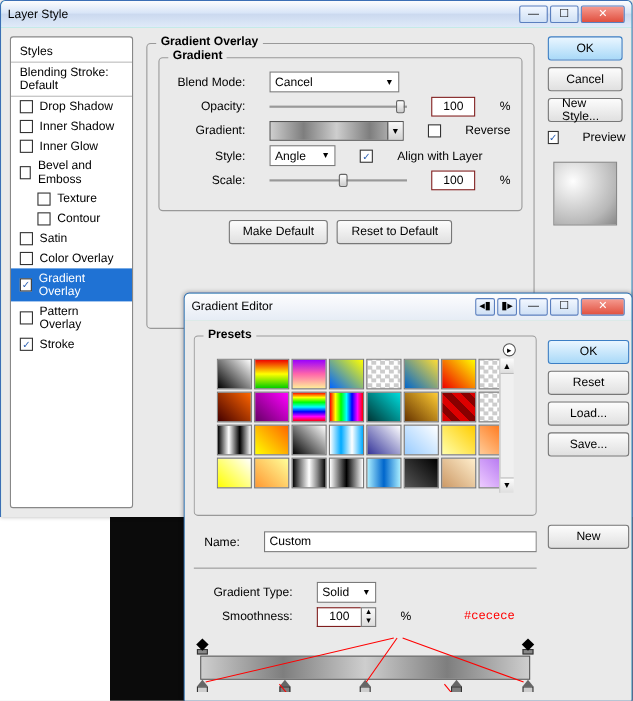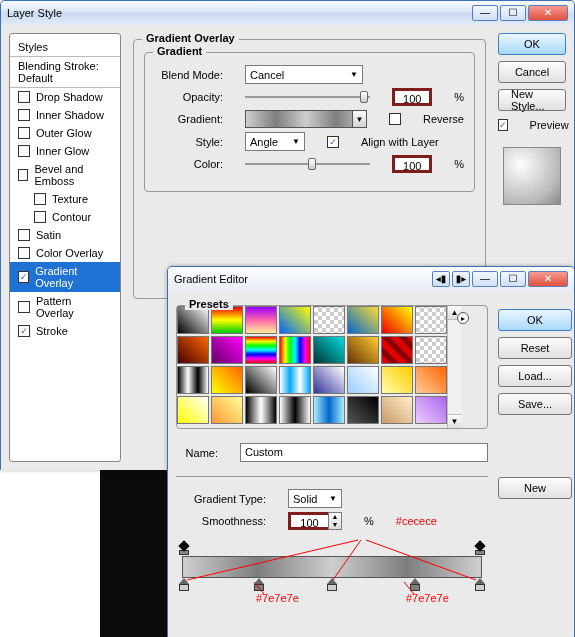--- a/index.html
+++ b/index.html
@@ -25,21 +25,21 @@
 .chk.on::after { content: "✓"; }
 .fieldset { border: 1px solid #999; border-radius: 4px; padding: 8px 10px 10px; position: relative; margin-top: 6px; background: #eaeaea; }
 .fieldset > .legend { position: absolute; top: -8px; left: 8px; background: #eaeaea; padding: 0 4px; font-weight: bold; }
 .row { display: flex; align-items: center; margin: 4px 0; gap: 22px; }
 .lbl { width: 68px; text-align: right; }
 .select { border: 1px solid #7a7a7a; background: #fff; height: 19px; display: inline-flex; align-items: center; padding: 0 4px; min-width: 80px; justify-content: space-between; }
 .select .arrow { font-size: 8px; }
 .slider { flex: 1; height: 16px; position: relative; }
 .slider .track { position: absolute; left: 0; right: 0; top: 7px; height: 2px; background: #999; }
 .slider .thumb { position: absolute; top: 2px; width: 8px; height: 12px; background: linear-gradient(#fff,#ccc); border: 1px solid #666; border-radius: 2px; }
-.numbox { width: 40px; height: 18px; border: 3px solid #7f1d1d; background: #fff; text-align: center; line-height: 16px; }
+.numbox { width: 40px; height: 18px; border: 1px solid #7f1d1d; background: #fff; text-align: center; line-height: 16px; }
 .gradswatch { width: 122px; height: 18px; border: 1px solid #555; background: linear-gradient(90deg,#cecece,#7e7e7e 25%,#cecece 50%,#7e7e7e 75%,#cecece); display: inline-flex; }
 .gradswatch .dd { width: 14px; border-left: 1px solid #555; background: linear-gradient(#fafafa,#d2d2d2); margin-left: auto; display: flex; align-items: center; justify-content: center; font-size: 8px; }
 .anglewheel { width: 30px; height: 30px; border: 1px solid #666; border-radius: 50%; background: #f8f8f8; position: relative; }
 .anglewheel .dot { width: 3px; height: 3px; background: #000; border-radius: 50%; position: absolute; top: 13px; left: 13px; }
 .anglewheel .line { position: absolute; top: 14px; left: 15px; width: 13px; height: 1px; background: #000; transform: rotate(-90deg); transform-origin: left center; }
 .btn { height: 22px; border: 1px solid #777; border-radius: 3px; background: linear-gradient(#fcfcfc,#e0e0e0); padding: 0 12px; display: inline-flex; align-items: center; justify-content: center; min-width: 74px; }
 .btn.primary { background: linear-gradient(#eaf6ff,#a9d9f8); border-color: #3c7fc5; }
 .sidebtns { display: flex; flex-direction: column; gap: 6px; align-items: stretch; width: 68px; }
 .sidebtns .btn { min-width: 0; }
 .previewbox { width: 58px; height: 58px; border: 1px solid #888; background: radial-gradient(circle at 30% 30%, #fefefe, #b8b8b8 70%, #888); margin-top: 6px; align-self: center; }
@@ -94,24 +94,20 @@
           <div class="style-item">
             <span class="chk"></span>
             <span>Drop Shadow</span>
           </div>
           <div class="style-item">
             <span class="chk"></span>
             <span>Inner Shadow</span>
           </div>
           <div class="style-item">
             <span class="chk"></span>
-            <span>Outer Glow</span>
-          </div>
-          <div class="style-item">
-            <span class="chk"></span>
             <span>Inner Glow</span>
           </div>
           <div class="style-item">
             <span class="chk"></span>
             <span>Bevel and Emboss</span>
           </div>
           <div class="style-item indent">
             <span class="chk"></span>
             <span>Texture</span>
           </div>
@@ -174,28 +170,32 @@
           <div class="row">
             <span class="lbl">Style:</span>
             <div class="select" style="min-width:60px;">
               <span>Angle</span>
               <span class="arrow">▼</span>
             </div>
             <span class="chk on"></span>
             <span>Align with Layer</span>
           </div>
           <div class="row">
-            <span class="lbl">Color:</span>
+            <span class="lbl">Scale:</span>
             <div class="slider">
                 <div class="track"></div>
                 <div class="thumb" style="left:50%;"></div>
               </div>
             <div class="numbox">100</div>
             <span>%</span>
           </div>
+        </div>
+        <div class="row" style="justify-content:center; gap:8px; margin-top:8px;">
+          <div class="btn">Make Default</div>
+          <div class="btn">Reset to Default</div>
         </div>
       </div>
     </div>
 
     <div class="sidebtns">
       <div class="btn primary">OK</div>
       <div class="btn">Cancel</div>
       <div class="btn">New Style...</div>
       <div class="row" style="margin-top:2px;">
           <span class="chk on"></span>
@@ -210,21 +210,21 @@
   <div class="titlebar">
     <span class="titletxt">Gradient Editor</span>
     <div class="winbtn nav">◂▮</div>
     <div class="winbtn nav">▮▸</div>
     <div class="winbtn">—</div>
     <div class="winbtn max">☐</div>
     <div class="winbtn close">✕</div>
   </div>
   <div class="client">
     <div class="gecol1">
-      <div class="fieldset" style="padding:0;">
+      <div class="fieldset" style="padding:20px;">
         <span class="legend">Presets</span>
         <div class="presetwrap">
           <div class="pgrid" id="pgrid">
               <div class="pcell" style="background: linear-gradient(45deg, rgb(0, 0, 0), rgb(255, 255, 255));"></div>
               <div class="pcell" style="background: linear-gradient(rgb(238, 0, 0), rgb(255, 255, 0), rgb(0, 204, 0));"></div>
               <div class="pcell" style="background: linear-gradient(rgb(153, 0, 255), rgb(255, 102, 170), rgb(255, 238, 153));"></div>
               <div class="pcell" style="background: linear-gradient(45deg, rgb(0, 102, 255), rgb(255, 255, 0));"></div>
               <div class="pcell" style="background: repeating-conic-gradient(rgb(204, 204, 204) 0deg, rgb(204, 204, 204) 25%, rgb(255, 255, 255) 0deg, rgb(255, 255, 255) 50%) 0px center / 8px 8px;"></div>
               <div class="pcell" style="background: linear-gradient(45deg, rgb(0, 102, 204), rgb(255, 221, 51));"></div>
               <div class="pcell" style="background: linear-gradient(45deg, rgb(238, 0, 0), rgb(255, 255, 0));"></div>
@@ -277,21 +277,21 @@
         <div class="row">
           <span style="width:90px; text-align:right;">Smoothness:</span>
           <div class="spin">
             <div class="numbox">100</div>
             <div class="arrows">
                 <span>▲</span>
                 <span>▼</span>
               </div>
           </div>
           <span>%</span>
-          <span class="anno" style="position:static; margin-left:0;">#cecece</span>
+          <span class="anno" style="position:static; margin-left:26px;font-family:Liberation Mono, monospace;">#cecece</span>
         </div>
         <div class="gradbar-area">
           <div class="gradbar"></div>
           <div class="ostop" style="left:3px;">
               <div class="dia"></div>
               <div class="base"></div>
             </div>
           <div class="ostop" style="right:3px;">
               <div class="dia"></div>
               <div class="base"></div>

